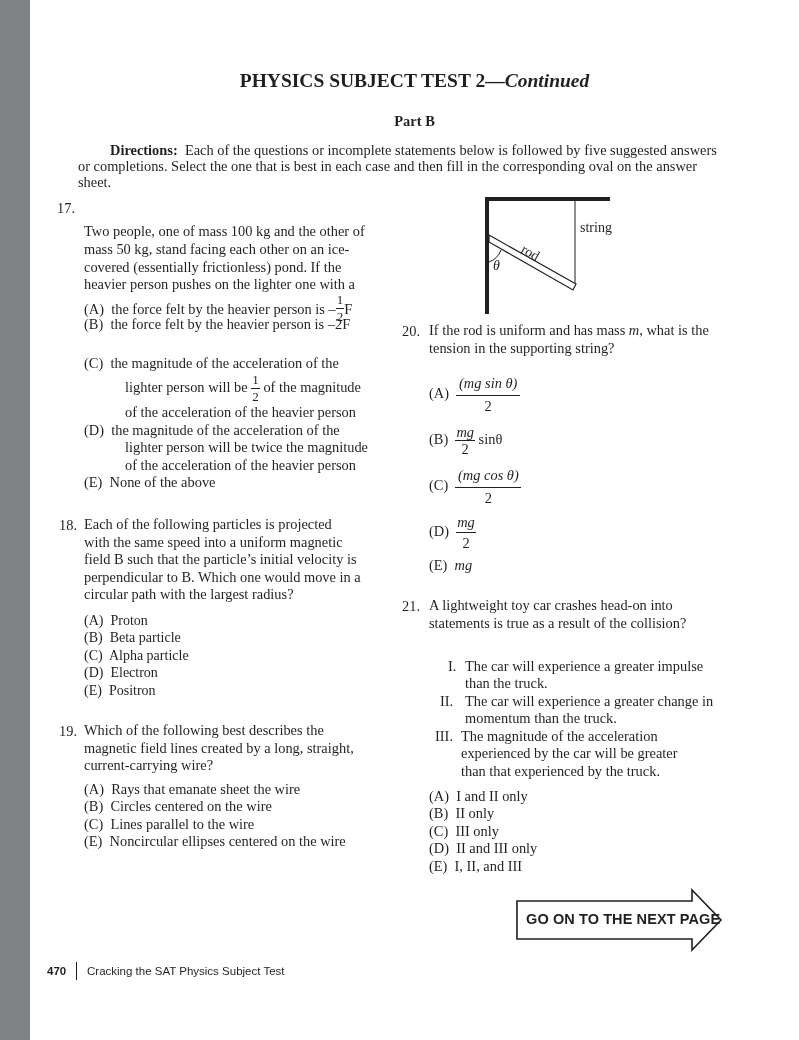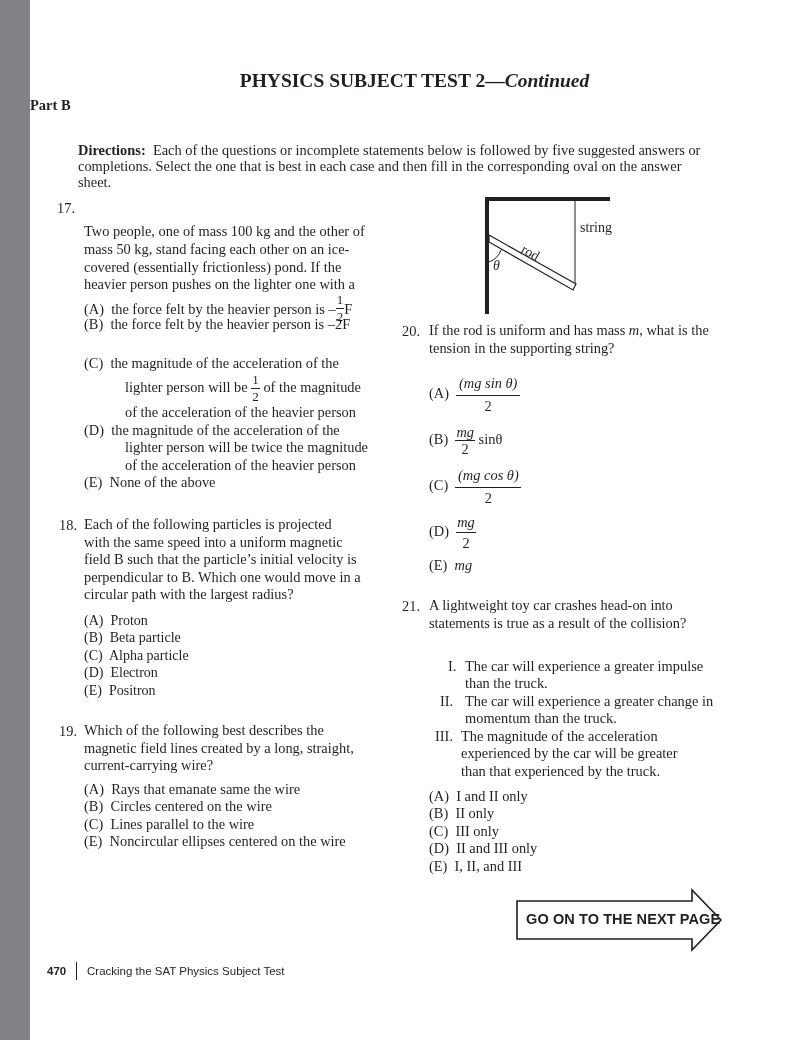--- a/index.html
+++ b/index.html
@@ -2,23 +2,23 @@
 <html><head>
 <meta charset="utf-8">
 <style>
   html, body { margin:0; padding:0; }
   body { width:799px; height:1040px; position:relative; background:#ffffff; overflow:hidden;
          font-family:"Liberation Serif", "DejaVu Serif", serif; color:#231f20; }
   .gutter { position:absolute; left:0; top:0; width:30px; height:1040px; background:#808285; }
   .abs { position:absolute; }
   .title { left:0; width:799px; top:70px; text-align:center; font-weight:bold; font-size:19.5px; padding-left:30px; box-sizing:border-box; }
   .title i { font-style:italic;text-align:right; }
-  .part { left:0; width:799px; top:97px; font-weight:bold; font-size:14.5px; padding-left:30px; box-sizing:border-box; }
+  .part { left:0; width:799px; top:113px; text-align:center; font-weight:bold; font-size:14.5px; padding-left:30px; box-sizing:border-box; }
   .directions { left:78px; top:142px; width:640px; font-size:14.4px; line-height:16px; }
-  .directions b { font-weight:bold; }
+  .directions b { font-weight:bold;margin-left:32px; }
   .q { font-size:14.4px; line-height:18px; }
   .opt { position:absolute; font-size:14.4px; line-height:17.5px; white-space:nowrap; }
   .frac { display:inline-block; vertical-align:middle; text-align:center; line-height:16px; }
   .frac .num { display:block; border-bottom:1px solid #231f20; padding:0 1px; }
   .frac .den { display:block; }
   .m { font-style:italic; }
   .footer-num { left:47px; top:965px; font-family:"Liberation Sans", sans-serif; font-weight:bold; font-size:11.5px; }
   .footer-sep { left:76px; top:962px; width:1px; height:18px; background:#231f20; }
   .footer-title { left:87px; top:965px; font-family:"Liberation Sans", sans-serif; font-size:11.5px; color:#231f20; }
   .nextpage-text { left:526px; top:911px; font-family:"Liberation Sans", sans-serif; font-weight:bold; font-size:14.5px; letter-spacing:0.1px; }
@@ -85,21 +85,21 @@
 </div>
 
 <div class="q">
   <span class="abs" style="left:59px;top:722px;">19.</span>
   <div class="abs" style="left:84px;top:722px;line-height:17.5px;width:310px;">
     <div>Which of the following best describes the</div>
     <div>magnetic field lines created by a long, straight,</div>
     <div>current-carrying wire?</div>
   </div>
   <div class="abs" style="left:84px;top:781px;line-height:17.4px;font-size:14.4px;">
-    <div><span>(A)</span>&nbsp; <span>Rays that emanate same the wire</span></div>
+    <div><span>(A)</span>&nbsp; <span>Rays that emanate sheet the wire</span></div>
     <div><span>(B)</span>&nbsp; <span>Circles centered on the wire</span></div>
     <div><span>(C)</span>&nbsp; <span>Lines parallel to the wire</span></div>
     <div><span>(E)</span>&nbsp; <span>Noncircular ellipses centered on the wire</span></div>
   </div>
 </div>
 
 <svg class="abs" style="left:470px;top:190px;" width="160" height="130">
   <line x1="17" y1="7" x2="17" y2="124" stroke="#231f20" stroke-width="4"></line>
   <line x1="15" y1="9" x2="140" y2="9" stroke="#231f20" stroke-width="4"></line>
   <line x1="105" y1="9" x2="105" y2="93" stroke="#231f20" stroke-width="1"></line>

